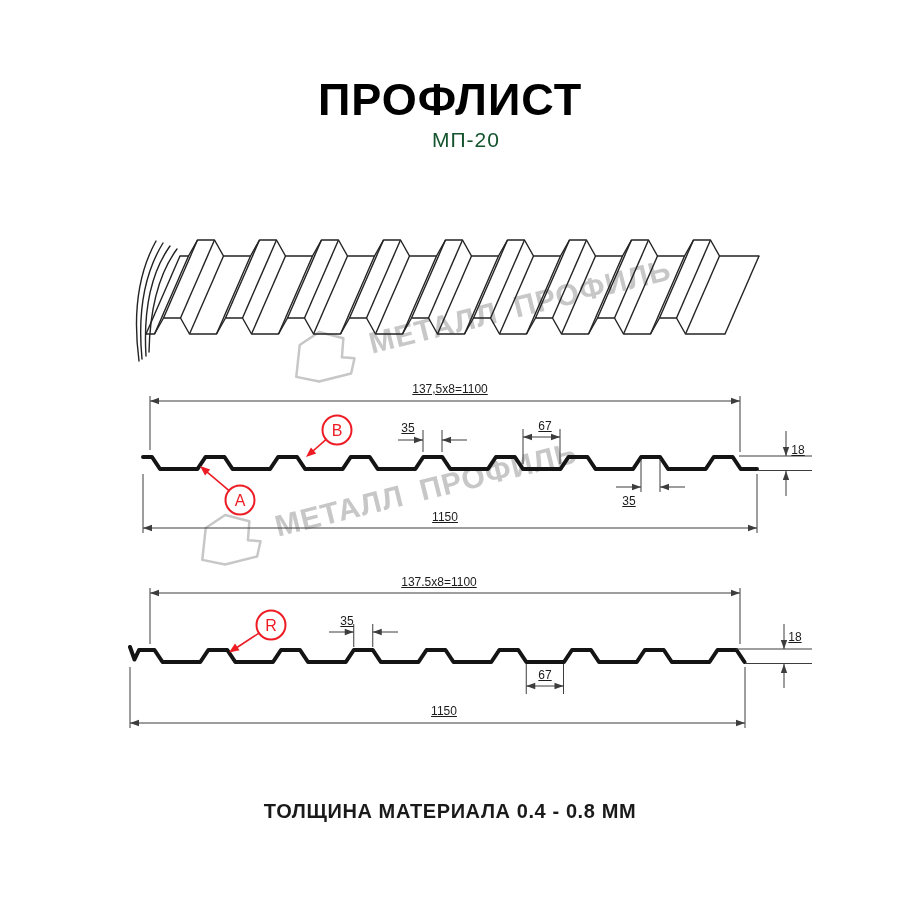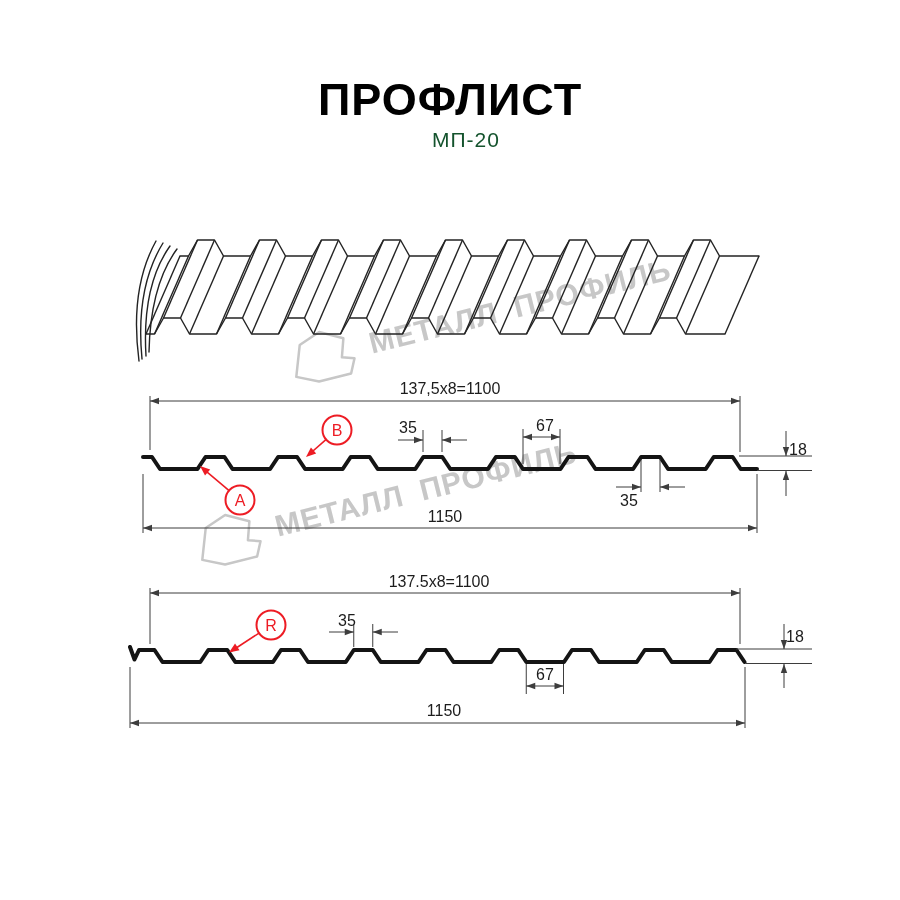--- a/index.html
+++ b/index.html
@@ -8,22 +8,22 @@
   .title{position:absolute;left:0;top:74px;width:900px;text-align:center;
          font-size:45px;font-weight:700;letter-spacing:1px;color:#000;}
   .subtitle{position:absolute;left:16px;top:128px;width:900px;text-align:center;
             font-size:21px;font-weight:500;letter-spacing:1px;color:#14532d;}
   .footer{position:absolute;left:0;top:800px;width:900px;text-align:center;
           font-size:20px;font-weight:600;letter-spacing:.6px;color:#1a1a1a;}
   .watermark{position:absolute;display:flex;align-items:center;gap:10px;
              transform:rotate(-14deg);transform-origin:0 50%;z-index:1;pointer-events:none;}
   .wm-text{font-size:30px;font-weight:700;color:#c7c7c7;letter-spacing:1px;word-spacing:8px;white-space:nowrap;}
   .line-layer{position:absolute;left:0;top:0;z-index:2;}
-  .dim{position:absolute;z-index:3;font-size:16px;color:#1c1c1c;white-space:nowrap;
-       transform:translate(-50%,-50%);}
+  .dim{position:absolute;z-index:3;font-size:12px;color:#1c1c1c;white-space:nowrap;
+       transform:translate(-50%,-50%);text-decoration:underline;}
   .circle-label{position:absolute;z-index:3;width:27px;height:27px;border:2.2px solid #ed1c24;
                 border-radius:50%;color:#ed1c24;font-size:16px;font-weight:500;
                 display:flex;align-items:center;justify-content:center;
                 transform:translate(-50%,-50%);background:transparent;}
 </style>
 </head>
 <body>
 
 <div id="canvas">
 
@@ -173,13 +173,14 @@
   <div class="circle-label" style="left:240px;top:500px;">A</div>
   <div class="circle-label" style="left:337px;top:430px;">B</div>
 
   <div class="dim" style="left:439px;top:582px;">137.5x8=1100</div>
   <div class="dim" style="left:347px;top:621px;">35</div>
   <div class="dim" style="left:545px;top:675px;">67</div>
   <div class="dim" style="left:795px;top:637px;">18</div>
   <div class="dim" style="left:444px;top:711px;">1150</div>
   <div class="circle-label" style="left:271px;top:625px;">R</div>
 
+  <div class="footer">ТОЛЩИНА МАТЕРИАЛА 0.4 - 0.8 ММ</div>
 </div>
 
 </body></html>

